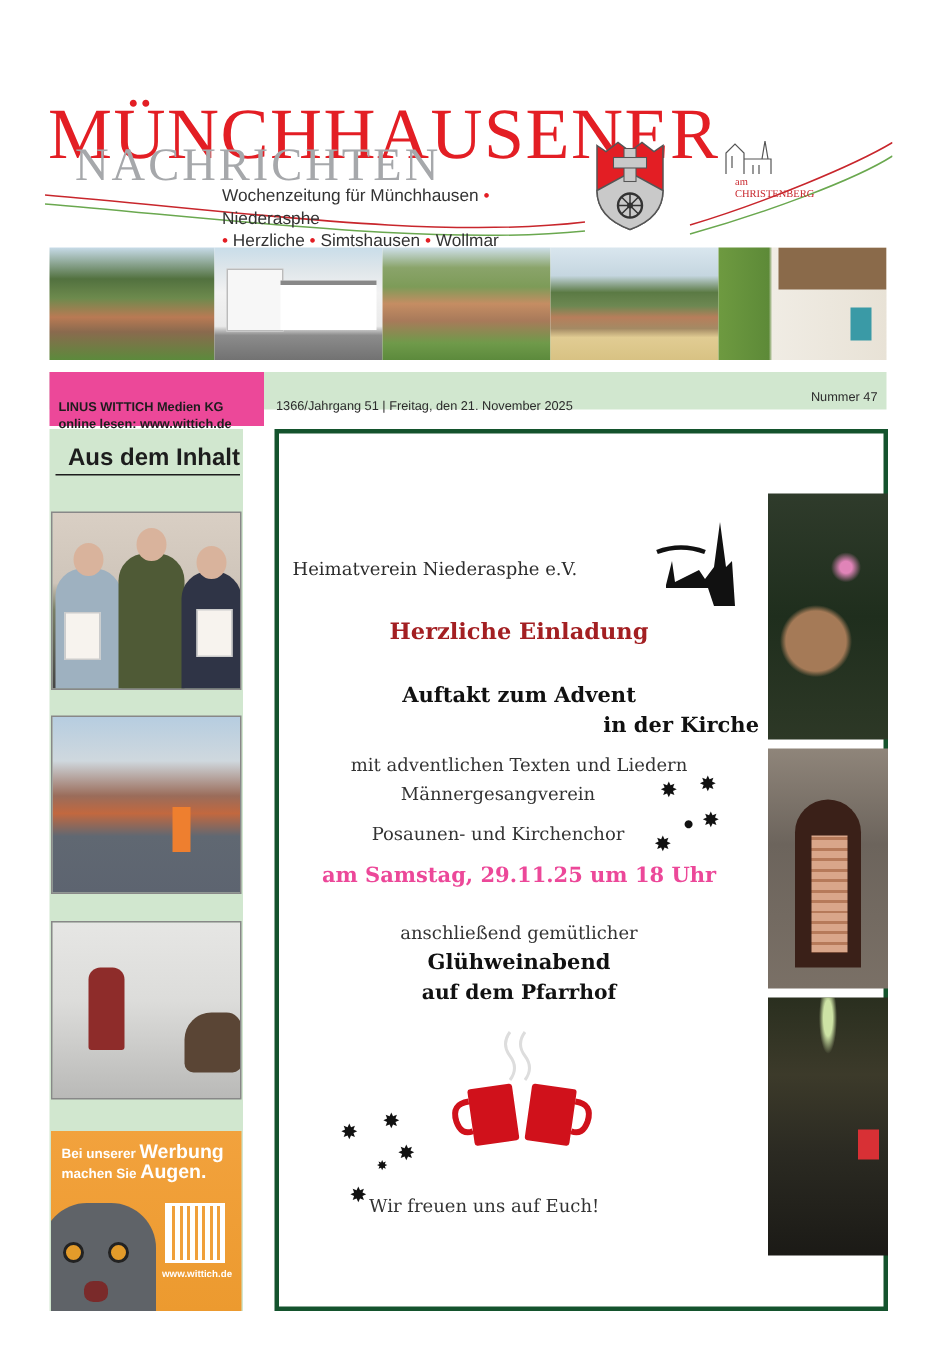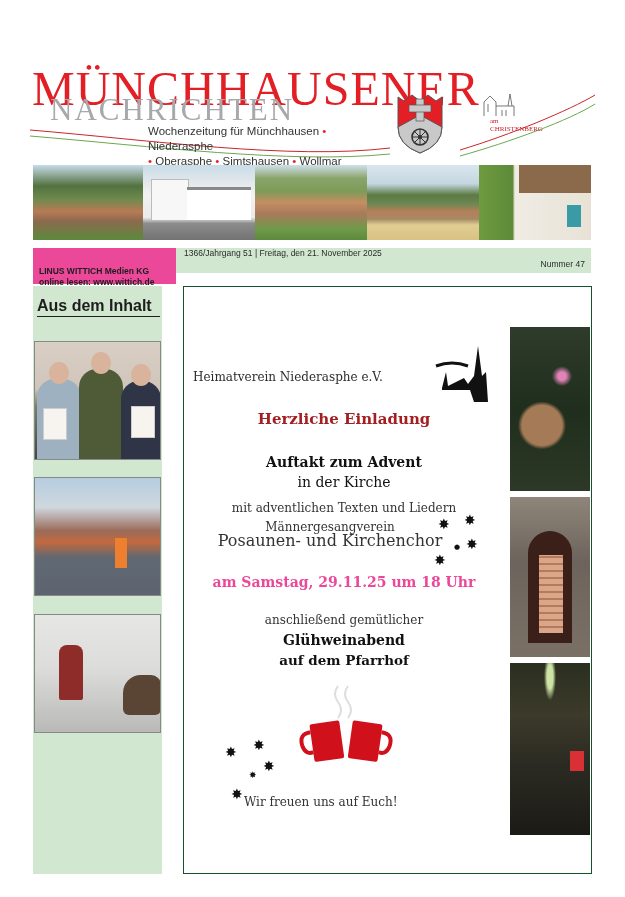--- a/index.html
+++ b/index.html
@@ -39,26 +39,26 @@
   .p2::after { content: ""; position: absolute; left: 44px; top: 22px; width: 64px; height: 30px; background: #ffffff; border-top: 3px solid #888; }
   .p3 { width: 112px; background: linear-gradient(180deg, #cfe0ea 0%, #8aa46a 18%, #7d9b58 35%, #c58d63 50%, #a87a5a 65%, #6f9a4a 85%, #5c8a3c 100%); }
   .p4 { width: 112px; background: linear-gradient(180deg, #d9e6ee 0%, #c5d6e0 25%, #5b7a44 40%, #6d8852 52%, #b77e5b 62%, #a48a64 72%, #e1cc93 80%, #d8c283 100%); }
   .p5 { width: 112px; background: linear-gradient(90deg, #6e9a40 0%, #5d8a38 30%, #f0ece4 32%, #e8e2d6 100%); }
   .p5::before { content: ""; position: absolute; left: 40px; top: 0; width: 72px; height: 28px; background: #8a6a4a; }
   .p5::after { content: ""; position: absolute; left: 88px; top: 40px; width: 14px; height: 22px; background: #3a9aa6; }
 
   
   .infobar { position: absolute; left: 33px; top: 248px; width: 558px; height: 25px; background: #d1e7cf; display: flex; align-items: stretch; }
   .infobar-left { width: 143px; background: #ec4899; padding: 18px 6px; font-size: 8.5px; font-weight: bold; line-height: 11px; color: #1d1d1d; }
-  .infobar-mid { flex: 1; font-size: 8.5px; color: #2b2b2b; padding: 0 0 0 8px; }
+  .infobar-mid { flex: 1; font-size: 8.5px; color: #2b2b2b; padding: 17px 0 0 8px; }
   .infobar-right { font-size: 8.5px; color: #2b2b2b; padding: 11px 6px 0 0; }
 
   
   .sidebar { position: absolute; left: 33px; top: 286px; width: 129px; height: 588px; background: #d1e7cf; }
-  .sidebar-title { position: absolute; left: 4px; top: 11px; width: 123px; font-size: 16px; font-weight: bold; color: #1d1d1d; text-align: left; border-bottom: 1.5px solid #1d1d1d; padding-bottom: 1px; }
+  .sidebar-title { position: absolute; left: 4px; top: 11px; width: 123px; font-size: 16px; font-weight: bold; color: #1d1d1d; text-align: right; border-bottom: 1.5px solid #1d1d1d; padding-bottom: 1px; }
   .thumb { position: absolute; left: 1px; width: 127px; border: 1px solid #888; overflow: hidden; }
   .t1 { top: 55px; height: 119px; background: linear-gradient(180deg, #d9cfc4 0%, #cfc5ba 40%, #7a7f66 55%, #444 100%); }
   .t1 .person { position: absolute; bottom: 0; border-radius: 18px 18px 0 0; }
   .t1 .pa { left: 2px; width: 44px; height: 80px; background: #9eb1c0; }
   .t1 .pb { left: 44px; width: 44px; height: 90px; background: #4f5a36; }
   .t1 .pc { left: 86px; width: 40px; height: 78px; background: #2f3446; }
   .t1 .head { position: absolute; width: 20px; height: 22px; border-radius: 50%; background: #d9b39c; }
   .t1 .cert { position: absolute; width: 24px; height: 32px; background: #f7f3ee; border: 1px solid #ccc; }
   .t2 { top: 191px; height: 119px; background: linear-gradient(180deg, #b6cde0 0%, #cfd8de 25%, #9a6c5a 45%, #c2683f 55%, #606872 68%, #5d6470 100%); }
   .t2::after { content: ""; position: absolute; left: 80px; top: 60px; width: 12px; height: 30px; background: #ee7f2f; }
@@ -68,30 +68,30 @@
   .ad { position: absolute; left: 1px; top: 468px; width: 127px; height: 120px; background: linear-gradient(180deg, #f2a23d 0%, #ec9a2f 100%); overflow: hidden; }
   .ad-text { position: absolute; left: 7px; top: 8px; color: #fff; font-size: 9px; font-weight: bold; line-height: 12px; }
   .ad-text .big { font-size: 13px; }
   .ad-cat { position: absolute; left: -6px; top: 48px; width: 76px; height: 80px; background: #5f6368; border-radius: 30px 30px 6px 6px; }
   .ad-cat .eye { position: absolute; top: 26px; width: 14px; height: 14px; border-radius: 50%; background: #e39b2a; border: 2px solid #222; }
   .ad-cat .mouth { position: absolute; left: 28px; top: 52px; width: 16px; height: 14px; background: #7a2a2a; border-radius: 40%; }
   .ad-qr { position: absolute; left: 76px; top: 48px; width: 40px; height: 40px; background: repeating-linear-gradient(90deg, #fff 0 3px, #f0a03a 3px 5px), #fff; border: 2px solid #fff; }
   .ad-url { position: absolute; left: 74px; top: 92px; color: #fff; font-size: 6.5px; font-weight: bold; }
 
   
-  .flyer { position: absolute; left: 183px; top: 286px; width: 409px; height: 588px; border: 1px solid #14532d; background: #fff; }
+  .flyer { position: absolute; left: 183px; top: 286px; width: 409px; height: 588px; border: 3px solid #14532d; background: #fff; }
   .flyer-inner { position: absolute; left: 0; top: 40px; width: 320px; }
   .fl { position: absolute; left: 0; width: 320px; text-align: center; font-family: "DejaVu Serif", serif; color: #222; white-space: nowrap; }
   .fl-org { top: 43px; left: 9px; text-align: left; font-size: 12px; color: #2c2c2c; }
   .fl-invite { top: 83px; font-size: 15px; font-weight: bold; color: #a31f22; }
   .fl-h1 { top: 127px; font-size: 14px; font-weight: bold; color: #111; }
-  .fl-h2 { top: 147px; font-size: 14px; font-weight: normal; color: #111; }
+  .fl-h2 { top: 147px; font-size: 14px; font-weight: bold; color: #111; text-align: right; }
   .fl-t1 { top: 174px; font-size: 12px; color: #333; }
   .fl-t2 { top: 193px; font-size: 12px; color: #333; left: -14px; }
-  .fl-t3 { top: 204px; font-size: 16px; color: #333; left: -14px; }
+  .fl-t3 { top: 220px; font-size: 12px; color: #333; left: -14px; }
   .fl-date { top: 247px; left: 0; font-size: 14px; font-weight: bold; color: #ec4899; }
   .fl-after { top: 286px; font-size: 12px; color: #333; }
   .fl-g1 { top: 305px; font-size: 14px; font-weight: bold; color: #111; }
   .fl-g2 { top: 325px; font-size: 13.5px; font-weight: bold; color: #111; }
   .fl-thanks { top: 468px; left: 60px; font-size: 12px; color: #333; text-align: left; }
 
   .mugs { position: absolute; left: 114px; top: 355px; width: 100px; height: 85px; }
   .church-sil { position: absolute; left: 250px; top: 15px; width: 65px; height: 62px; }
   .stars { position: absolute; left: 0; top: 0; width: 409px; height: 588px; pointer-events: none; }
 
@@ -113,21 +113,21 @@
     <path d="M430,60 C480,45 540,20 565,5" stroke="#c8262c" stroke-width="1" fill="none"></path>
     <path d="M430,66 C480,52 540,30 565,14" stroke="#6aa84f" stroke-width="1" fill="none"></path>
   </svg>
   <div class="title-main">münchhausener</div>
   <div class="title-sub">nachrichten</div>
   <div class="tagline">
     <span>Wochenzeitung für Münchhausen</span>
     <span class="dot">•</span>
     <span>Niederasphe</span><br>
     <span class="dot">•</span>
-    <span>Oberasphe</span>
+    <span>Herzliche</span>
     <span class="dot">•</span>
     <span>Simtshausen</span>
     <span class="dot">•</span>
     <span>Wollmar</span>
   </div>
   <svg class="coat" viewBox="0 0 52 62">
     <path d="M4,4 L10,8 L18,2 L26,8 L34,2 L42,8 L48,4 L48,34 Q48,52 26,60 Q4,52 4,34 Z" fill="#e31e24" stroke="#555" stroke-width="1"></path>
     <path d="M4,34 L26,22 L48,34 Q48,52 26,60 Q4,52 4,34 Z" fill="#c9c9c9" stroke="#555" stroke-width="1"></path>
     <rect x="22" y="6" width="8" height="22" fill="#c9c9c9" stroke="#555" stroke-width="0.7"></rect>
     <rect x="15" y="12" width="22" height="7" fill="#c9c9c9" stroke="#555" stroke-width="0.7"></rect>
@@ -170,20 +170,35 @@
     <div class="person pc"></div>
     <div class="head" style="left:14px; top:20px;"></div>
     <div class="head" style="left:56px; top:10px;"></div>
     <div class="head" style="left:96px; top:22px;"></div>
     <div class="cert" style="left:8px; top:66px;"></div>
     <div class="cert" style="left:96px; top:64px;"></div>
   </div>
   <div class="thumb t2"></div>
   <div class="thumb t3"></div>
 
+  <div class="ad">
+    <div class="ad-text">
+      <span>Bei unserer</span>
+      <span class="big">Werbung</span><br>
+      <span>machen Sie</span>
+      <span class="big">Augen.</span>
+    </div>
+    <div class="ad-cat">
+      <div class="eye" style="left:14px;"></div>
+      <div class="eye" style="left:44px;"></div>
+      <div class="mouth"></div>
+    </div>
+    <div class="ad-qr"></div>
+    <div class="ad-url">www.wittich.de</div>
+  </div>
 </aside>
 
 <main class="flyer">
   <div class="flyer-inner">
     <div class="fl fl-org">Heimatverein Niederasphe e.V.</div>
     <div class="fl fl-invite">Herzliche Einladung</div>
     <div class="fl fl-h1">Auftakt zum Advent</div>
     <div class="fl fl-h2">in der Kirche</div>
     <div class="fl fl-t1">mit adventlichen Texten und Liedern</div>
     <div class="fl fl-t2">Männergesangverein</div>

